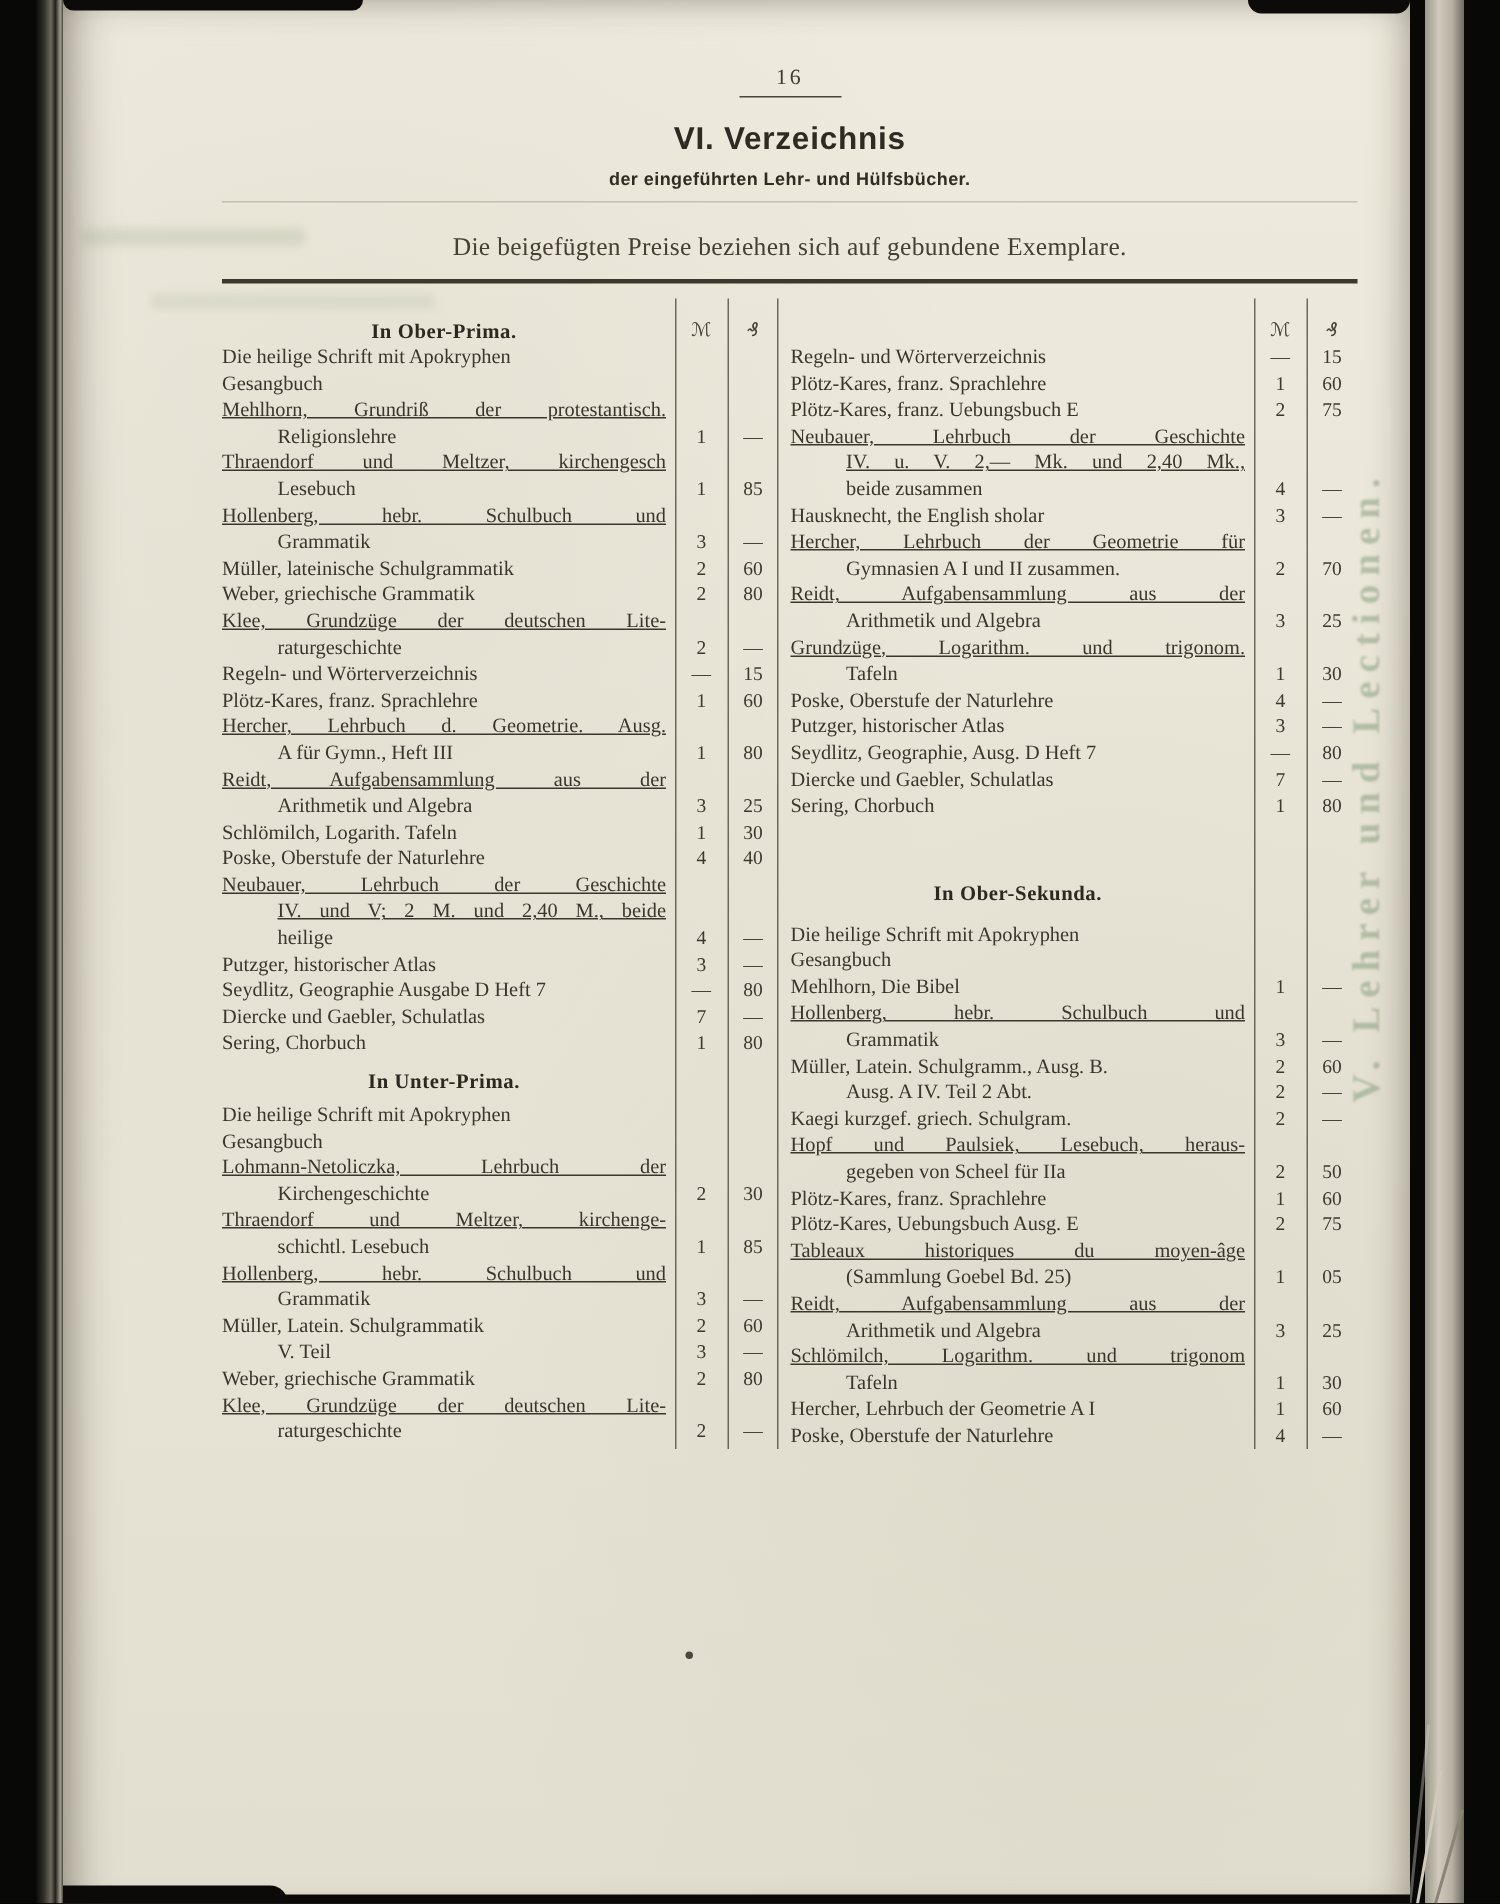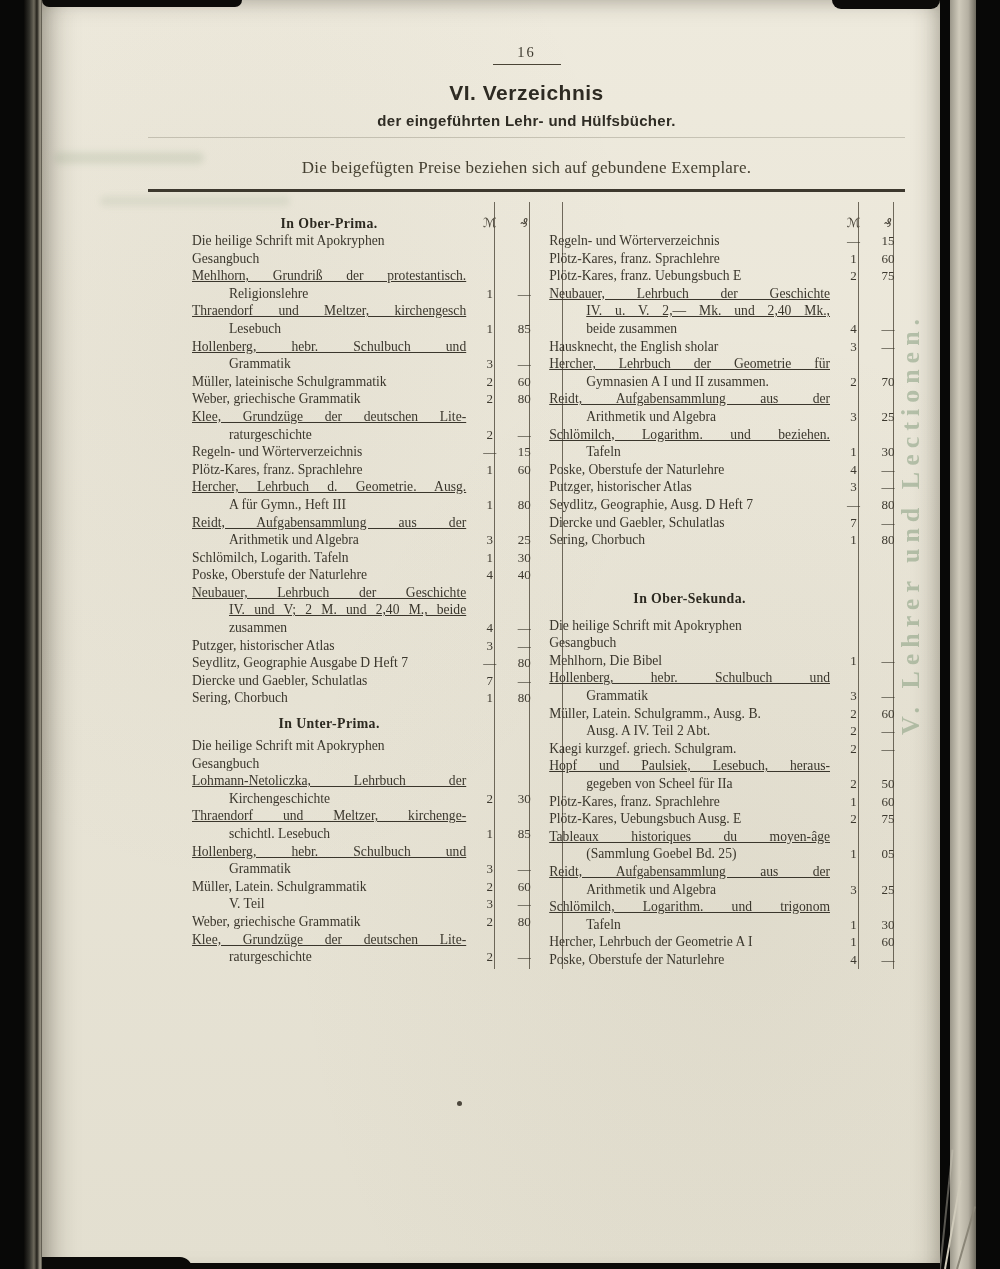--- a/index.html
+++ b/index.html
@@ -40,27 +40,27 @@
   .speck{position:absolute;border-radius:50%;background:#4c473d;}
   .speck.d1{left:413px;top:94px;width:4px;height:4px;opacity:.8;}
   .speck.d2{left:415px;top:1101px;width:5px;height:5px;}
 
   
   .content{position:relative;height:100%;box-sizing:border-box;padding:44px 35px 0 106px;text-align:center;color:#3a362b;}
   .pagenum{font-size:14.5px;letter-spacing:2px;color:#3e3a2f;}
   .pagenum-rule{width:68px;height:1px;background:#4a4436;margin:3px auto 0;}
   .main-title{margin:16px 0 0;font-family:"Liberation Sans", sans-serif;font-weight:bold;font-size:21px;
               letter-spacing:.5px;color:#2e2b23;}
-  .sub-title{margin:7px 0 0;font-family:"Liberation Sans", sans-serif;font-weight:bold;font-size:15px;
+  .sub-title{margin:7px 0 0;font-family:"Liberation Sans", sans-serif;font-weight:bold;font-size:12px;
              letter-spacing:.3px;color:#2f2c24;}
   .hairline{height:1px;background:rgba(90,84,66,.26);margin-top:8px;}
   .note{margin-top:20px;font-size:17px;letter-spacing:.2px;color:#454031;}
   .rule{height:3px;background:#3d382e;margin-top:11px;}
 
-  .cols{display:flex;text-align:left;margin-top:10px;margin-left:44px;}
+  .cols{display:flex;text-align:left;margin-top:10px;}
   .col{position:relative;}
   .col.left{width:371px;margin-right:8px;}
   .col.right{width:378px;}
   .vl{position:absolute;top:0;bottom:0;width:1px;background:rgba(62,56,42,.72);}
   .col.left .vl.v1{left:302px;} .col.left .vl.v2{left:337px;} .col.left .vl.v3{left:370px;}
   .col.right .vl.v1{left:309px;} .col.right .vl.v2{left:344px;}
 
   .row{display:flex;align-items:flex-end;}
   .txt{flex:1;padding-right:6px;min-width:0;}
   .mk{width:35px;} .pf{width:34px;}
@@ -210,21 +210,21 @@
     <div class="txt">
                   <div class="ln first">Poske, Oberstufe der Naturlehre</div>
                 </div>
     <div class="mk price">4</div>
     <div class="pf price">40</div>
               </div>
               <div class="row entry">
     <div class="txt">
                   <div class="ln first jl">Neubauer, Lehrbuch der Geschichte</div>
                   <div class="ln cont jl">IV. und V; 2 M. und 2,40 M., beide</div>
-                  <div class="ln cont">zusammen</div>
+                  <div class="ln cont">heilige</div>
                 </div>
     <div class="mk price">4</div>
     <div class="pf price">—</div>
               </div>
               <div class="row entry">
     <div class="txt">
                   <div class="ln first">Putzger, historischer Atlas</div>
                 </div>
     <div class="mk price">3</div>
     <div class="pf price">—</div>
@@ -381,21 +381,21 @@
               <div class="row entry">
     <div class="txt">
                   <div class="ln first jl">Reidt, Aufgabensammlung aus der</div>
                   <div class="ln cont">Arithmetik und Algebra</div>
                 </div>
     <div class="mk price">3</div>
     <div class="pf price">25</div>
               </div>
               <div class="row entry">
     <div class="txt">
-                  <div class="ln first jl">Schlömilch, Logarithm. und beziehen.</div>
+                  <div class="ln first jl">Grundzüge, Logarithm. und trigonom.</div>
                   <div class="ln cont">Tafeln</div>
                 </div>
     <div class="mk price">1</div>
     <div class="pf price">30</div>
               </div>
               <div class="row entry">
     <div class="txt">
                   <div class="ln first">Poske, Oberstufe der Naturlehre</div>
                 </div>
     <div class="mk price">4</div>

